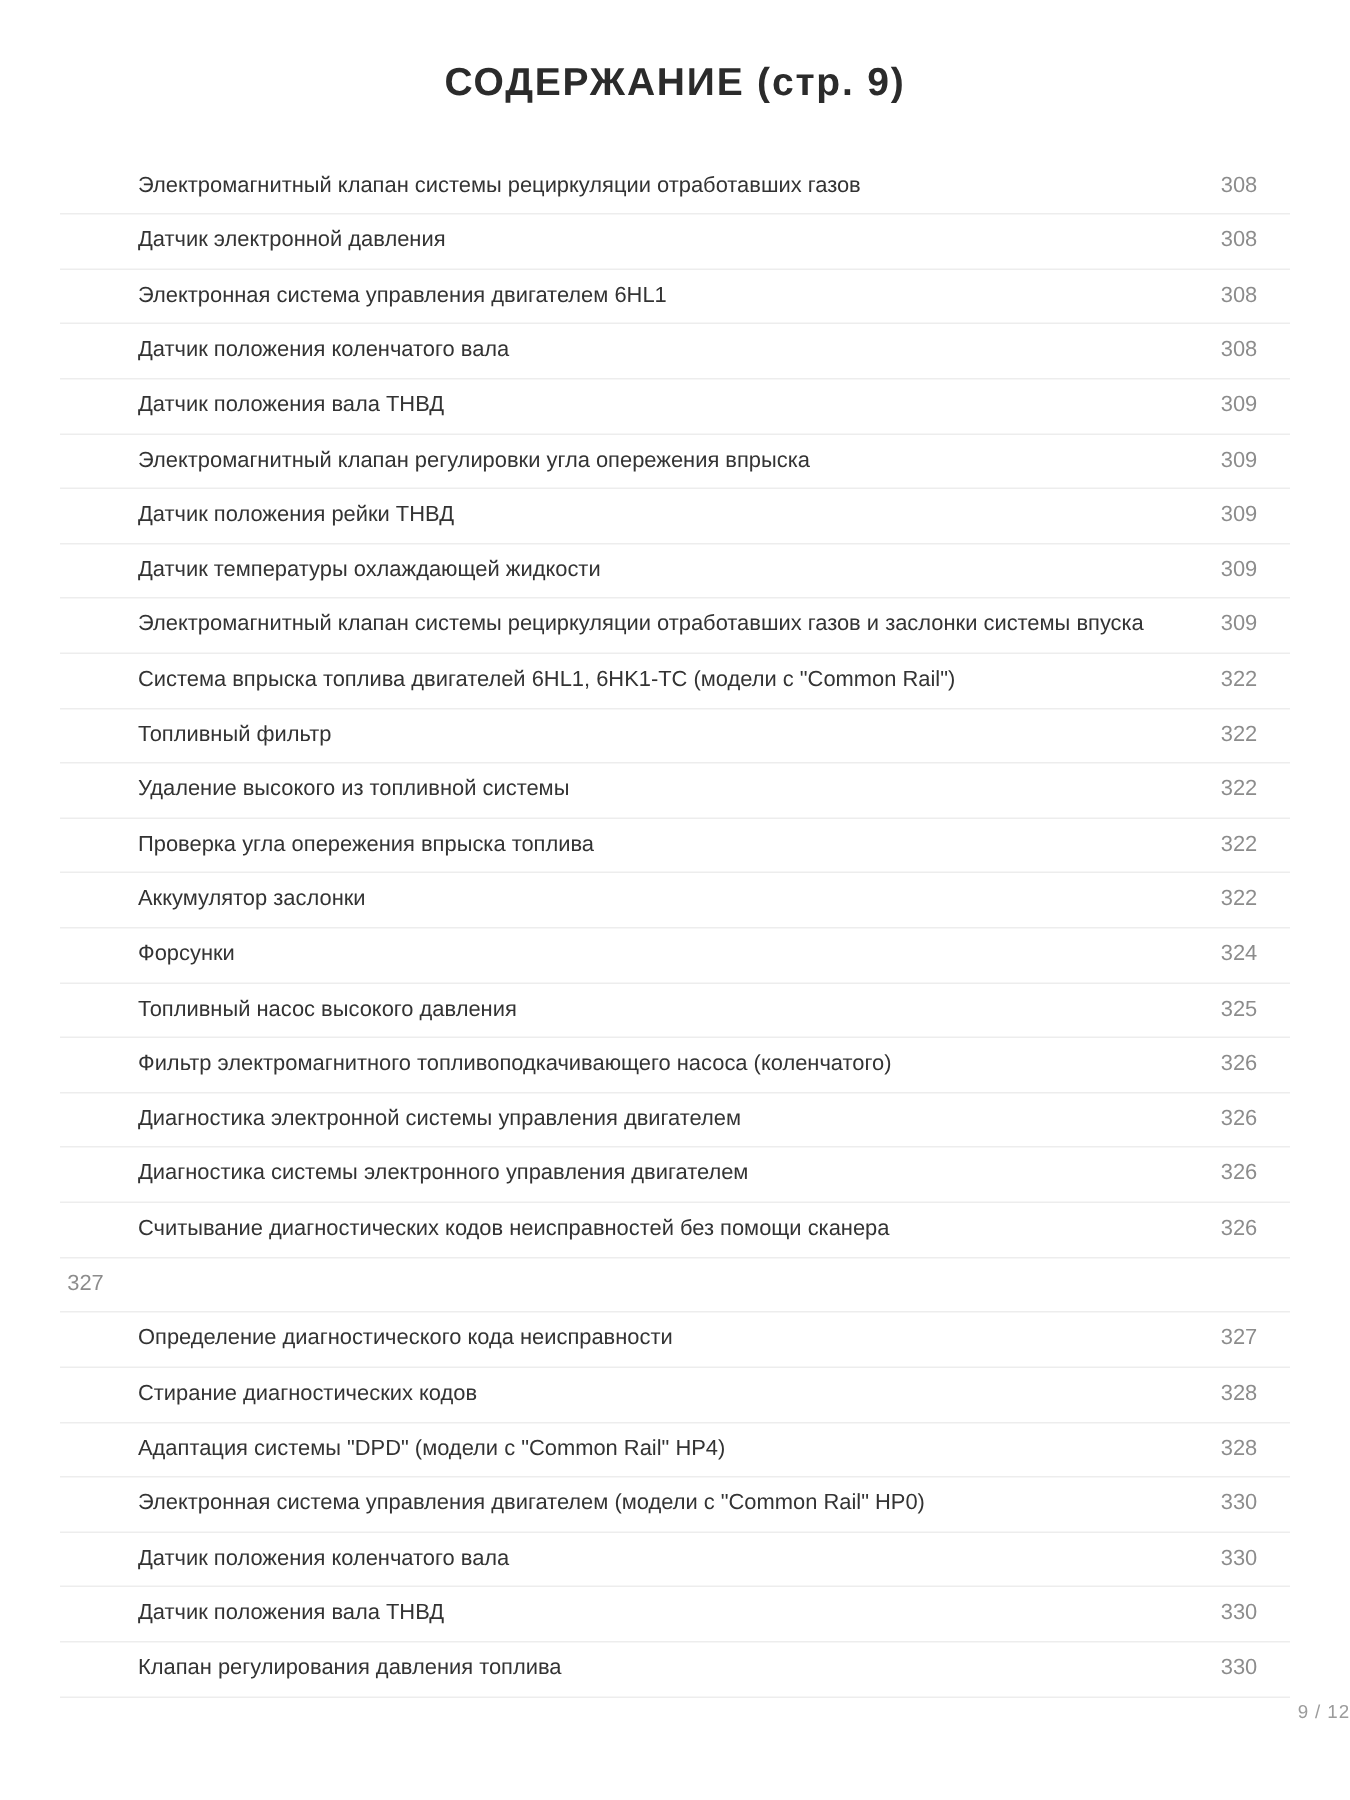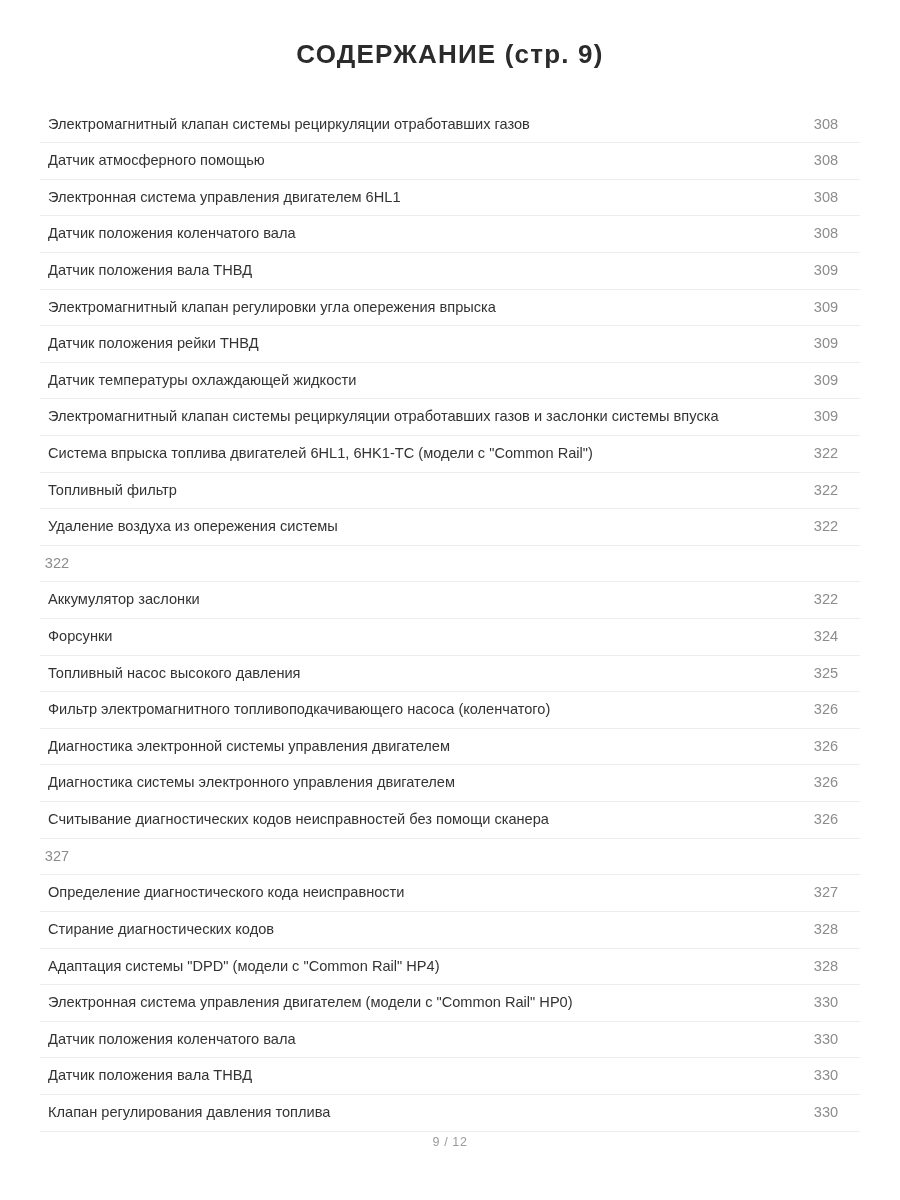--- a/index.html
+++ b/index.html
@@ -69,38 +69,39 @@
   }
 
   .toc-title {
     font-size: 14.6px;
     line-height: 1.55;
     color: #333333;
     text-align: left;
     flex: 1 1 auto;
     padding-left: 8px;
     word-break: normal;
+    margin-left: 44px;
   }
 
   .toc-page {
     font-size: 14.6px;
     line-height: 1.55;
     color: #8c8c8c;
     flex: 0 0 auto;
     min-width: 34px;
     text-align: center;
     padding-right: 17px;
     white-space: nowrap;
   }
 
   
   .footer {
     margin-top: auto;
     padding-bottom: 48px;
-    text-align: center;
+    text-align: right;
   }
   .footer-text {
     font-size: 12.5px;
     color: #9b9b9b;
     letter-spacing: 0.6px;
   }
 </style>
 </head>
 <body>
 
@@ -109,21 +110,21 @@
   <h1 class="doc-title">СОДЕРЖАНИЕ (стр. 9)</h1>
 
   <div class="top-rule"></div>
 
   <ul class="toc" id="toc-list">
       <li class="toc-row">
         <span class="toc-title">Электромагнитный клапан системы рециркуляции отработавших газов</span>
         <span class="toc-page">308</span>
       </li>
       <li class="toc-row">
-        <span class="toc-title">Датчик атмосферного помощью</span>
+        <span class="toc-title">Датчик электронной давления</span>
         <span class="toc-page">308</span>
       </li>
       <li class="toc-row">
         <span class="toc-title">Электронная система управления двигателем 6HL1</span>
         <span class="toc-page">308</span>
       </li>
       <li class="toc-row">
         <span class="toc-title">Датчик положения коленчатого вала</span>
         <span class="toc-page">308</span>
       </li>
@@ -149,24 +150,25 @@
       </li>
       <li class="toc-row">
         <span class="toc-title">Система впрыска топлива двигателей 6HL1, 6HK1-TC (модели с "Common Rail")</span>
         <span class="toc-page">322</span>
       </li>
       <li class="toc-row">
         <span class="toc-title">Топливный фильтр</span>
         <span class="toc-page">322</span>
       </li>
       <li class="toc-row">
-        <span class="toc-title">Удаление воздуха из опережения системы</span>
-        <span class="toc-page">322</span>
-      </li>
-      <li class="toc-row">
+        <span class="toc-title">Удаление высокого из топливной системы</span>
+        <span class="toc-page">322</span>
+      </li>
+      <li class="toc-row">
+        <span class="toc-title">Проверка угла опережения впрыска топлива</span>
         <span class="toc-page">322</span>
       </li>
       <li class="toc-row">
         <span class="toc-title">Аккумулятор заслонки</span>
         <span class="toc-page">322</span>
       </li>
       <li class="toc-row">
         <span class="toc-title">Форсунки</span>
         <span class="toc-page">324</span>
       </li>

